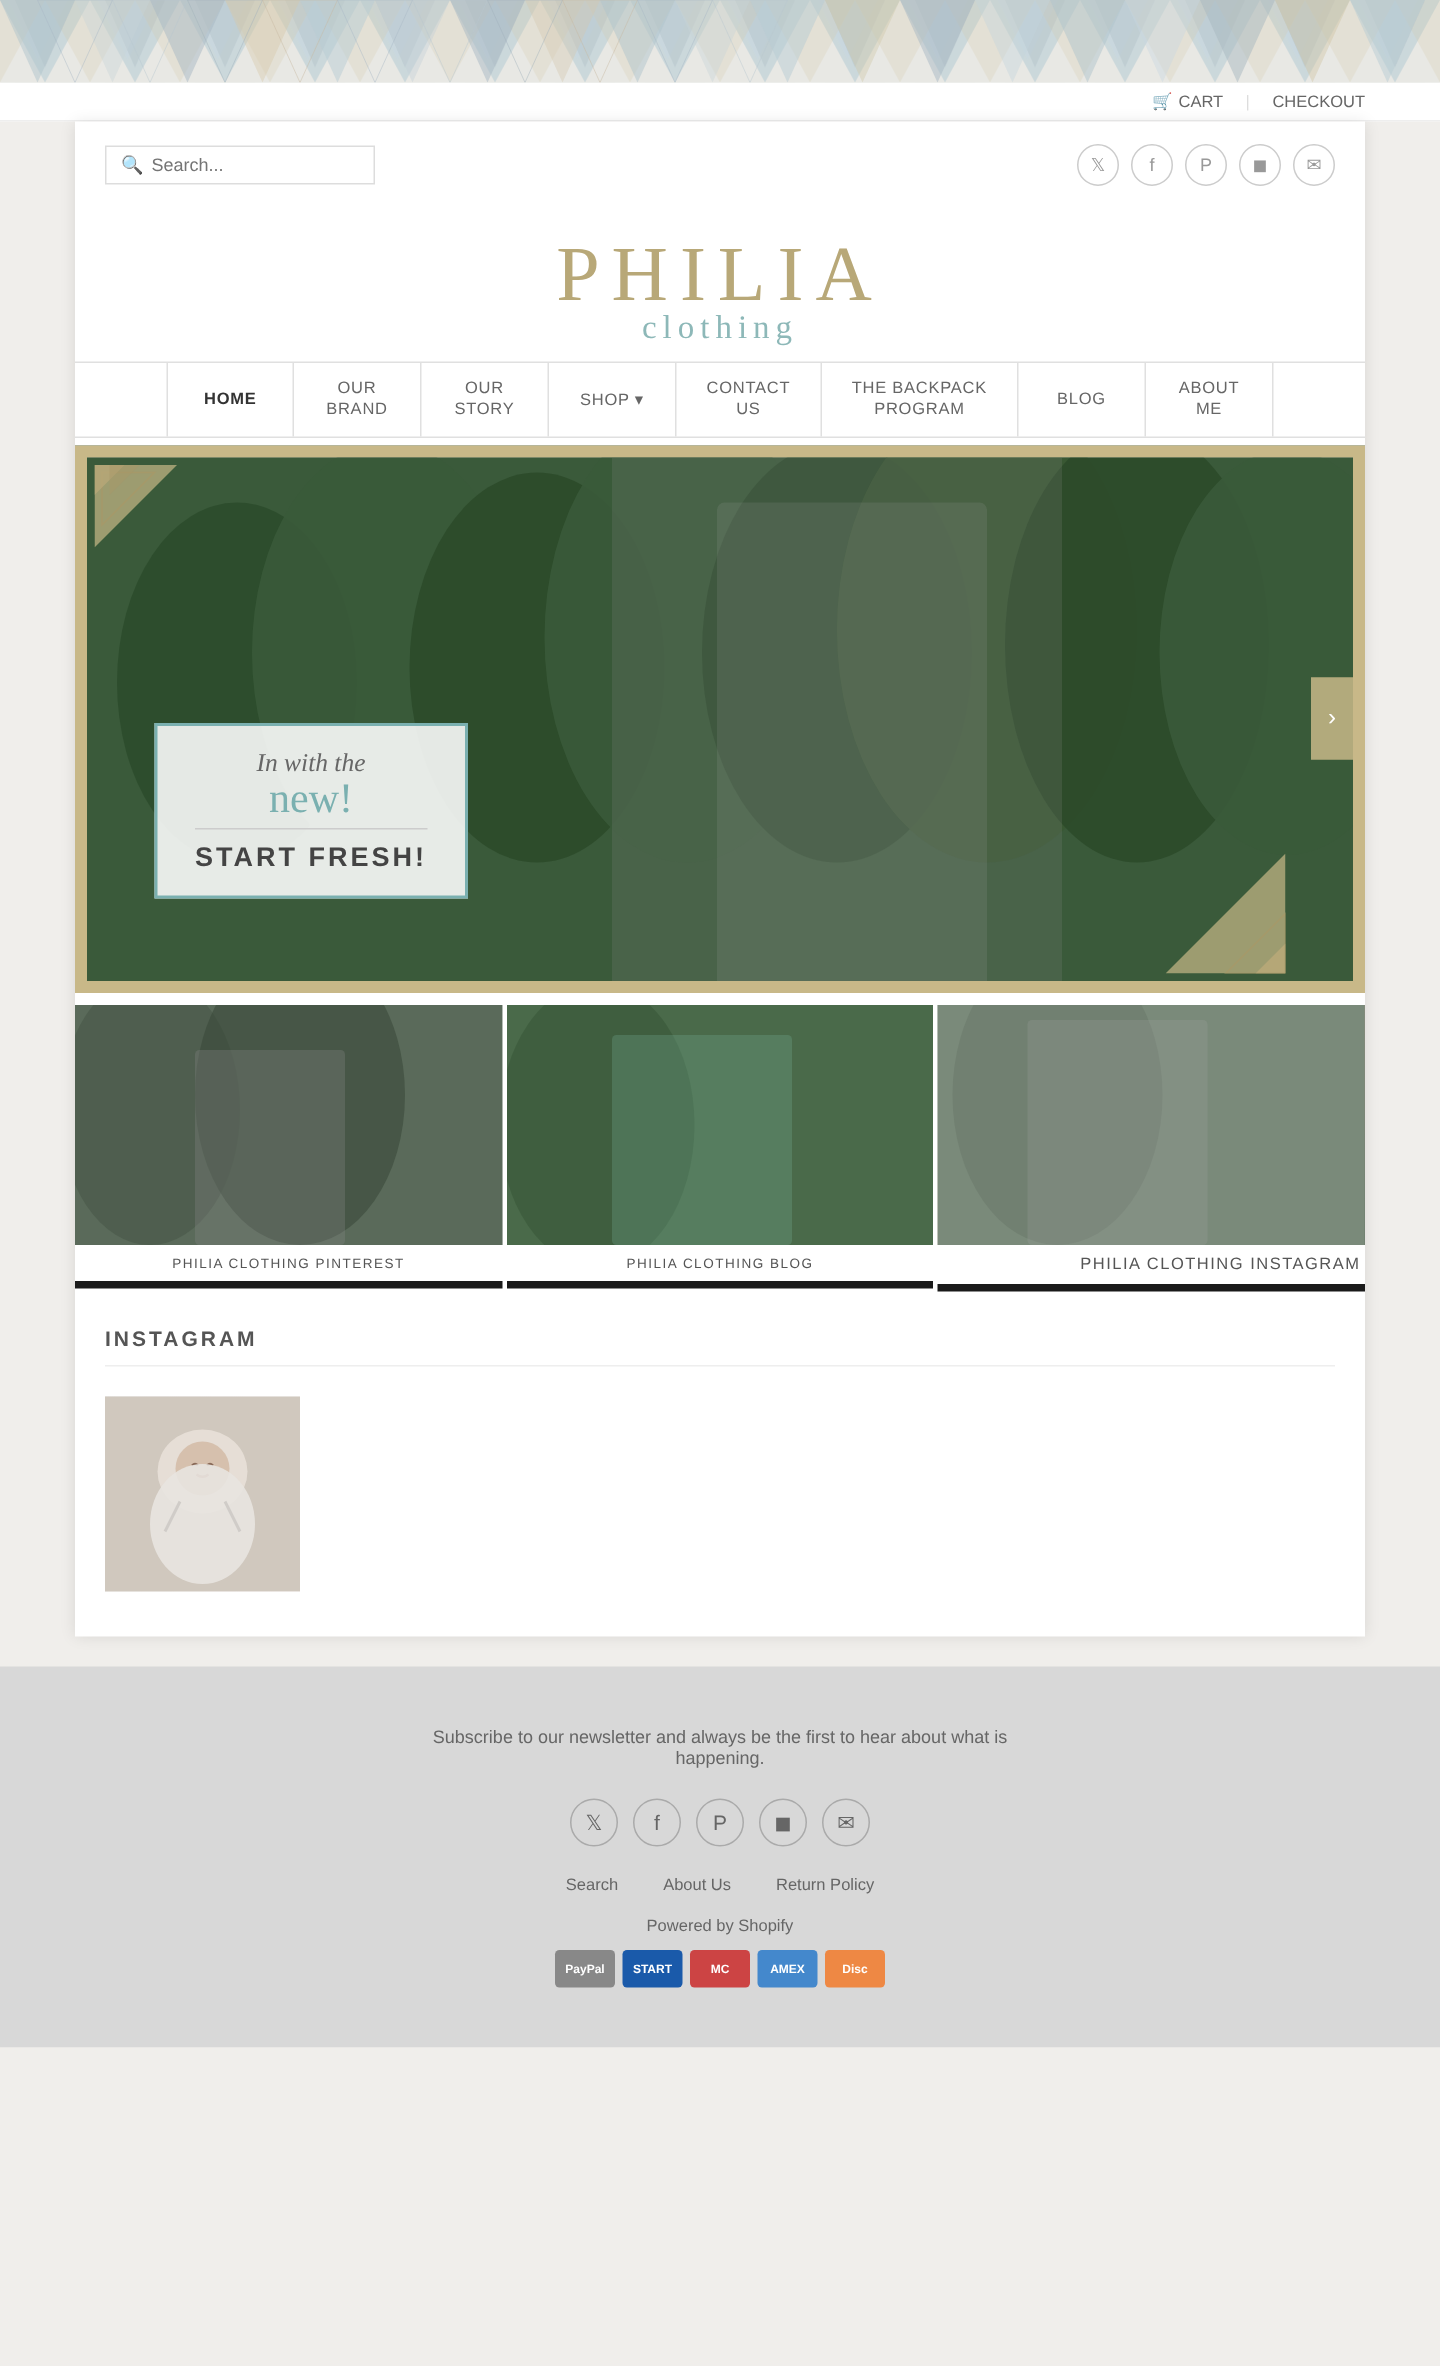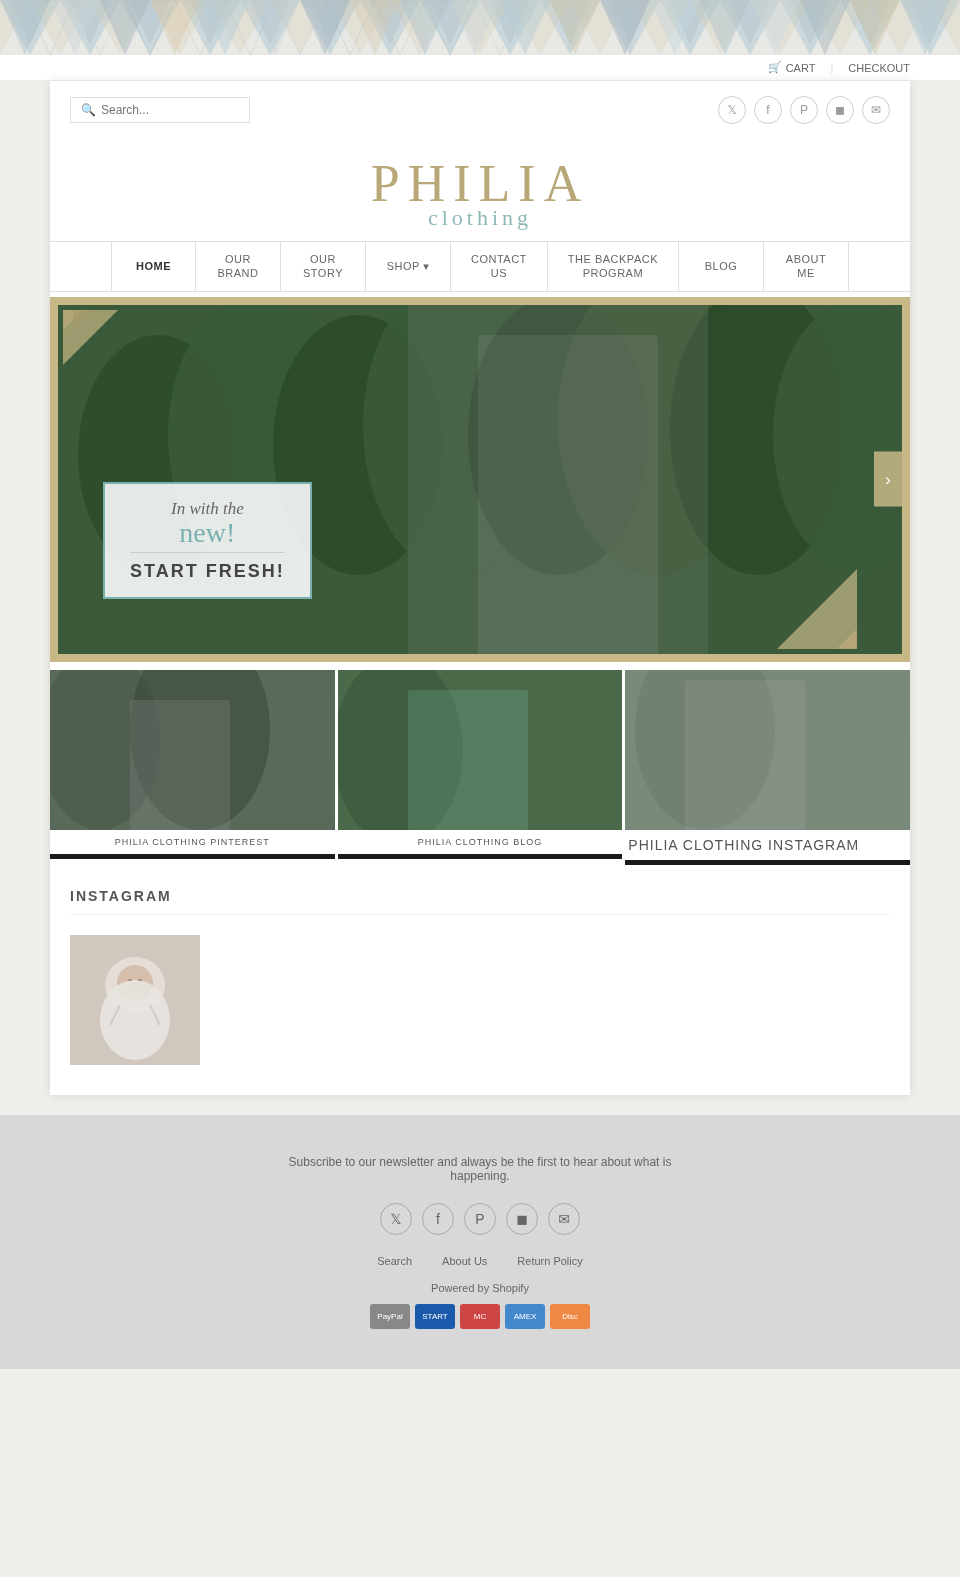--- a/index.html
+++ b/index.html
@@ -213,20 +213,21 @@
     .payment-icon {
       width: 40px;
       height: 25px;
       background: #888;
       border-radius: 3px;
       display: flex;
       align-items: center;
       justify-content: center;
       font-size: 8px;
       color: white;
+      font-weight: bold;
     }
 
     
     .top-pattern {
       width: 100%;
       height: 55px;
       overflow: hidden;
     }
   </style>
 </head>
@@ -401,21 +402,21 @@
     </div>
 
     <div style="flex:1; cursor:pointer;">
       <div style="height:160px; background:linear-gradient(135deg, #7a8a7a 0%, #9a9a8a 40%, #8a8a7a 70%, #6a7a6a 100%); position:relative; overflow:hidden;">
         <svg width="100%" height="100%" style="position:absolute;" xmlns="http://www.w3.org/2000/svg">
           <rect width="100%" height="100%" fill="#7a8a7a"></rect>
           <ellipse cx="80" cy="60" rx="70" ry="100" fill="#6a7a6a" opacity="0.6"></ellipse>
           <rect x="60" y="10" width="120" height="150" fill="#aaa" opacity="0.2" rx="3"></rect>
         </svg>
       </div>
-      <div style="text-align:left; padding:7px 3px; font-size:14px; color:#555; letter-spacing:1px; text-transform:uppercase;">PHILIA CLOTHING INSTAGRAM</div>
+      <div style="text-align:right; padding:7px 3px; font-size:11px; color:#555; letter-spacing:1px; text-transform:uppercase;">PHILIA CLOTHING INSTAGRAM</div>
       <div style="height:5px; background:#1a1a1a;"></div>
     </div>
   </div>
 
   <div class="instagram-section">
     <div class="instagram-title">INSTAGRAM</div>
     <div class="instagram-grid">
 
       <div style="width:130px; height:130px; background:linear-gradient(135deg, #c8c0b8, #e0d8d0); display:flex; align-items:center; justify-content:center; font-size:36px; cursor:pointer; overflow:hidden;">
         <svg width="130" height="130" xmlns="http://www.w3.org/2000/svg">

